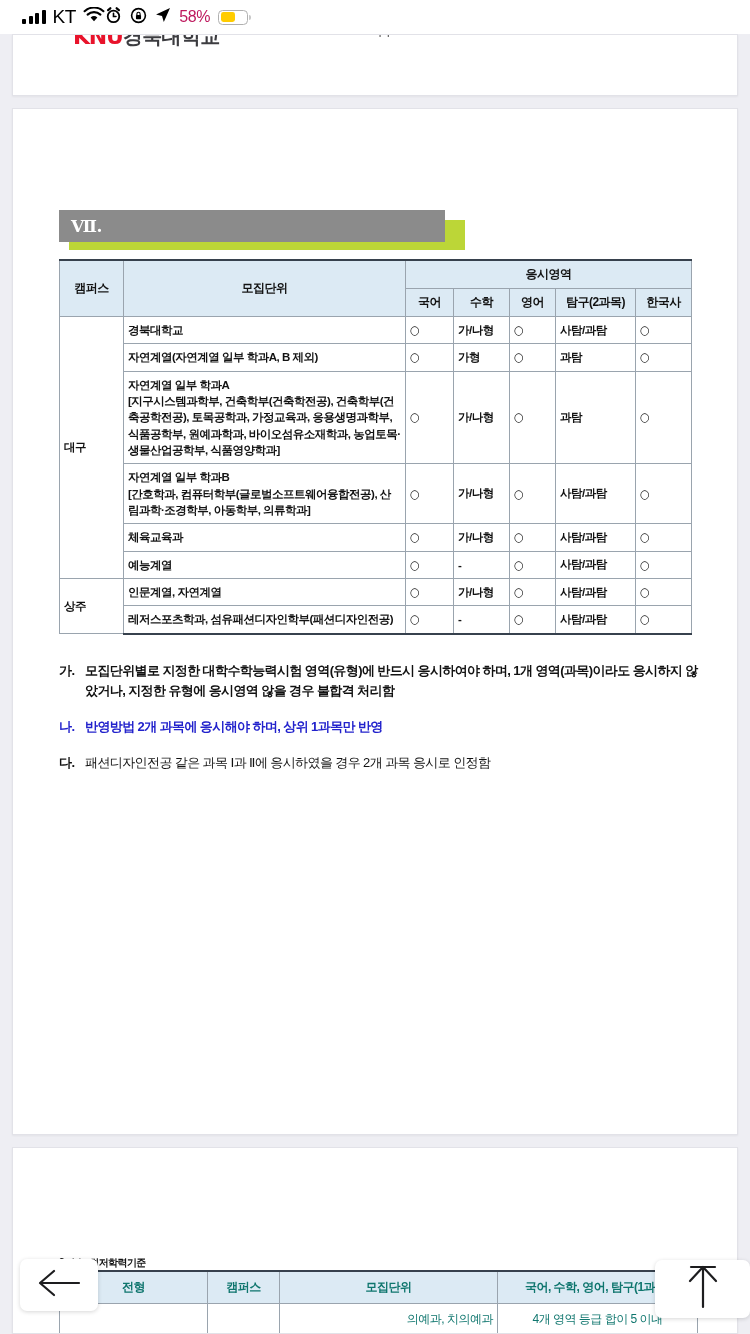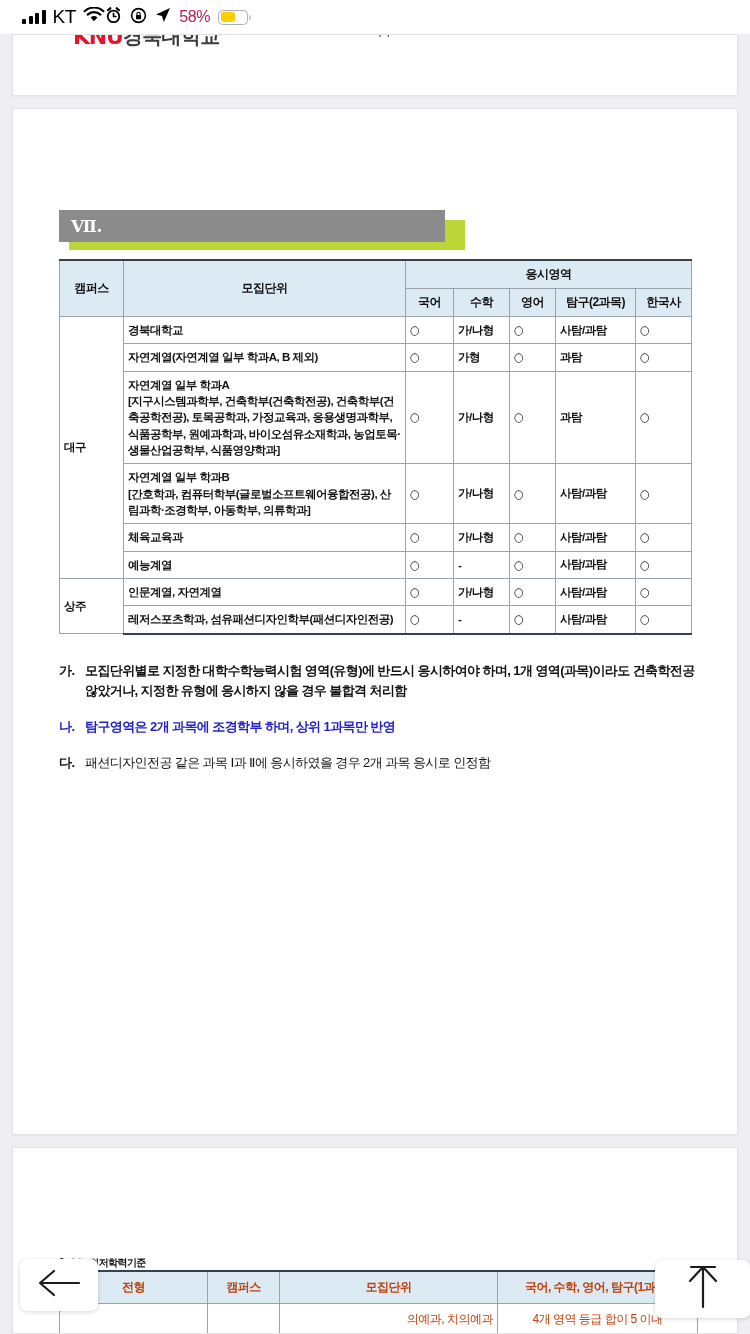--- a/index.html
+++ b/index.html
@@ -113,21 +113,21 @@
 
   
   .next-inner { position: relative; height: 100%; padding: 0 46px; }
   .next-title { position: absolute; left: 46px; top: 108px; font-size: 10px; font-weight: 700; color: #111; letter-spacing: -0.6px; }
   table.t2 {
     position: absolute; left: 46px; top: 122px; width: 700px;
     border-collapse: collapse; table-layout: fixed;
   }
   table.t2 th, table.t2 td {
     border: 1px solid #9aa4ae; font-size: 12px; letter-spacing: -0.5px;
-    padding: 7px 4px; text-align: center; color: #c2410c;
+    padding: 7px 4px; text-align: center; color: #0f766e;
   }
   table.t2 thead th { background: #dceaf4; font-weight: 700; border-top: 2.5px solid #37414d; }
   table.t2 td.left { text-align: right; padding-left: 8px; }
 
   
   .fab {
     position: absolute; background: #fff; border-radius: 7px;
     box-shadow: 0 1px 4px rgba(0,0,0,0.16);
     display: flex; align-items: center; justify-content: center; z-index: 30;
   }
@@ -325,25 +325,25 @@
             <td class="val">사탐/과탐</td>
             <td class="mark">○</td>
           </tr>
 
         </tbody>
       </table>
 
       <div class="notes">
         <div class="note a">
           <span class="lbl">가.</span>
-          <span class="txt">모집단위별로 지정한  대학수학능력시험  영역(유형)에  반드시  응시하여야  하며, 1개  영역(과목)이라도  건축학전공  않았거나,  지정한  유형에  응시하지  않을  경우  불합격  처리함</span>
+          <span class="txt">모집단위별로 지정한  대학수학능력시험  영역(유형)에  반드시  응시하여야  하며, 1개  영역(과목)이라도  응시하지  않았거나,  지정한  유형에  응시영역  않을  경우  불합격  처리함</span>
         </div>
         <div class="note b">
           <span class="lbl">나.</span>
-          <span class="txt">탐구영역은 2개 과목에 조경학부 하며, 상위 1과목만 반영</span>
+          <span class="txt">반영방법 2개 과목에 응시해야 하며, 상위 1과목만 반영</span>
         </div>
         <div class="note c">
           <span class="lbl">다.</span>
           <span class="txt">패션디자인전공 같은 과목  Ⅰ과 Ⅱ에 응시하였을 경우 2개 과목 응시로 인정함</span>
         </div>
       </div>
 
       <div class="footer">
         
         

